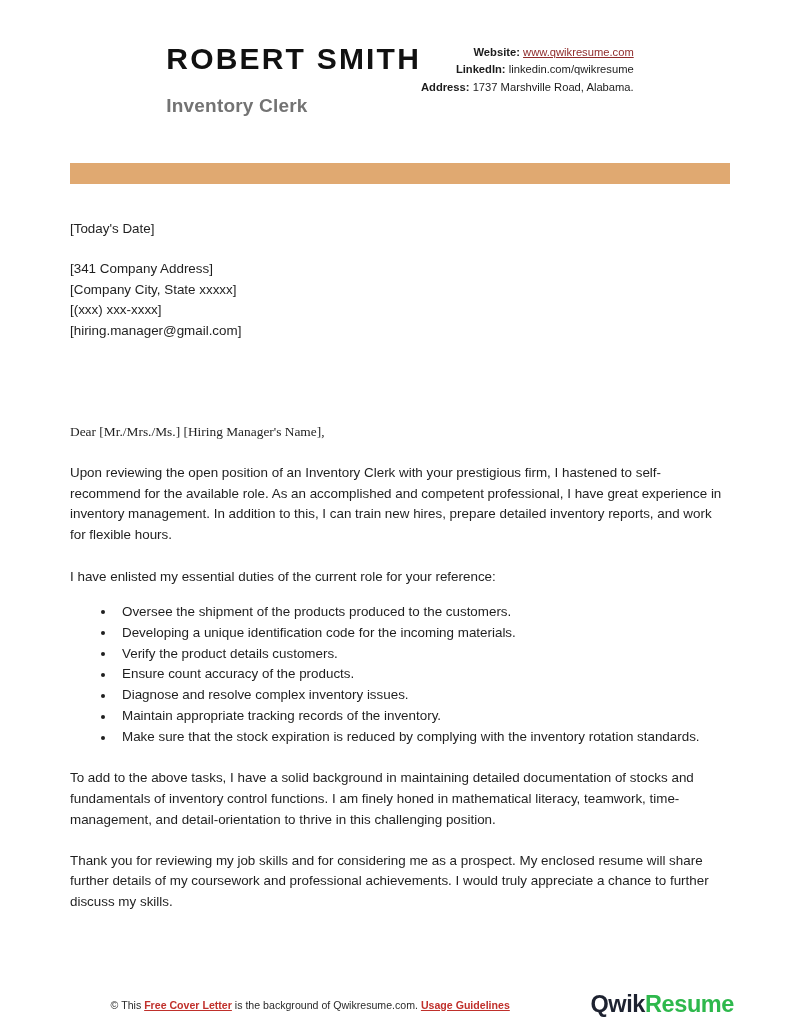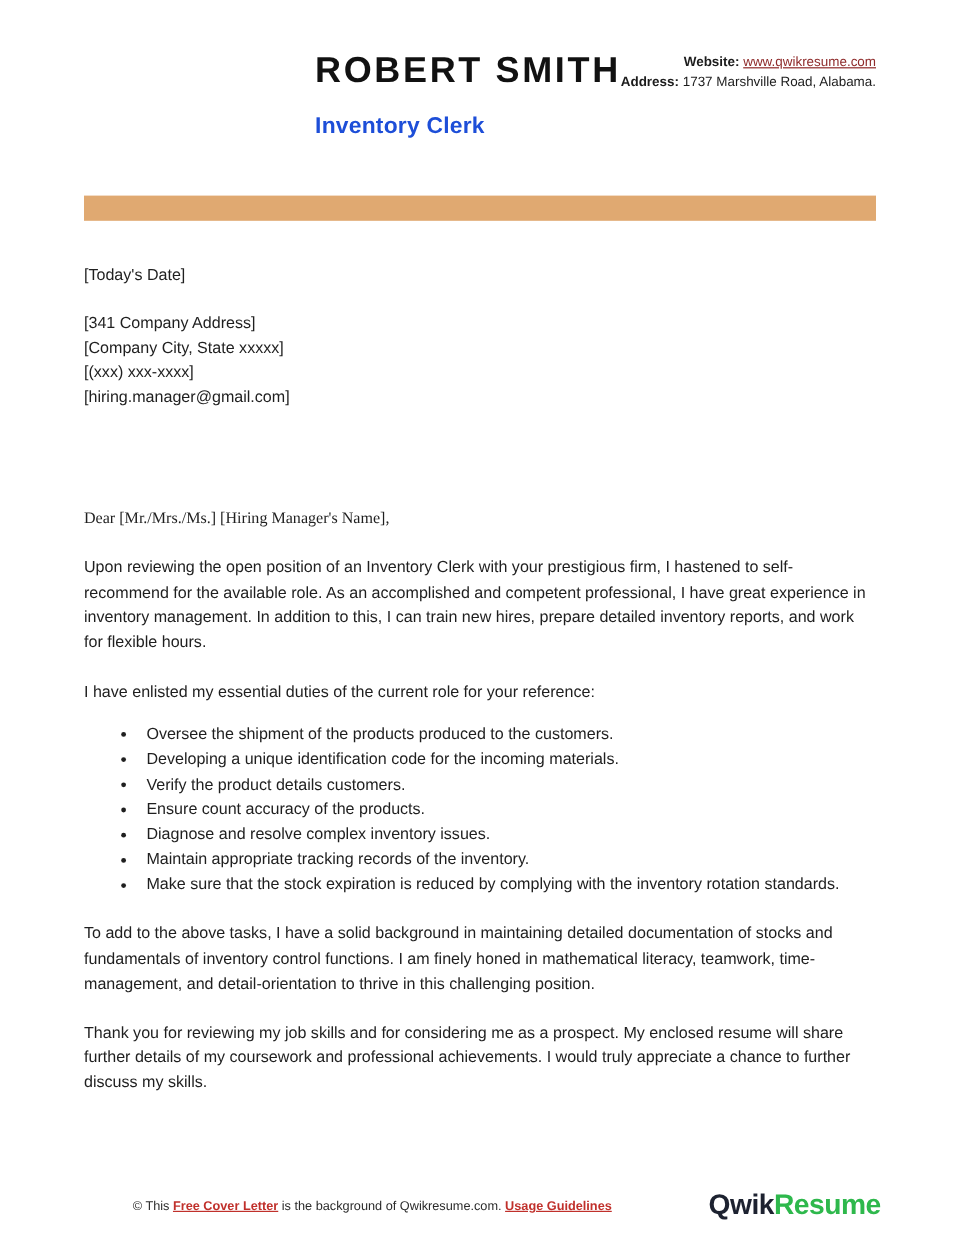--- a/index.html
+++ b/index.html
@@ -17,41 +17,41 @@
     width: 800px;
     height: 1035px;
     background: #ffffff;
     overflow: hidden;
     box-sizing: border-box;
   }
 
   
   .header {
     display: flex;
-    justify-content: flex-end;
+    justify-content: center;
     align-items: flex-start;
     padding: 38px 70px 0 70px;
     box-sizing: border-box;
   }
   .identity {
     padding-top: 4px;
   }
   .name {
     font-size: 30px;
     font-weight: bold;
     letter-spacing: 2.2px;
     color: #111111;
     line-height: 1.1;
     margin: 0;
     white-space: nowrap;
   }
   .role {
     font-size: 19px;
     font-weight: bold;
-    color: #1d4ed8;
+    color: #737373;
     margin-top: 21px;
     letter-spacing: 0.2px;
     line-height: 1.1;
   }
 
   .contact {
     text-align: right;
     font-size: 11.2px;
     line-height: 17.3px;
     color: #1c1c1c;
@@ -174,20 +174,24 @@
   <div class="header">
     <div class="identity">
       <div class="name">ROBERT SMITH</div>
       <div class="role">Inventory Clerk</div>
     </div>
 
     <div class="contact">
       <div>
         <span class="lbl">Website:</span>
         <span class="link">www.qwikresume.com</span>
+      </div>
+      <div>
+        <span class="lbl">LinkedIn:</span>
+        <span>linkedin.com/qwikresume</span>
       </div>
       <div>
         <span class="lbl">Address:</span>
         <span>1737 Marshville Road, Alabama.</span>
       </div>
     </div>
   </div>
 
   <div class="accent-bar"></div>
 

